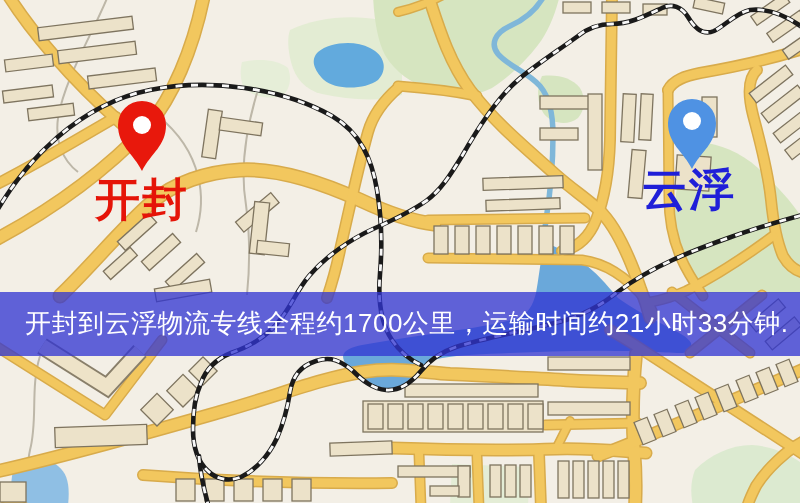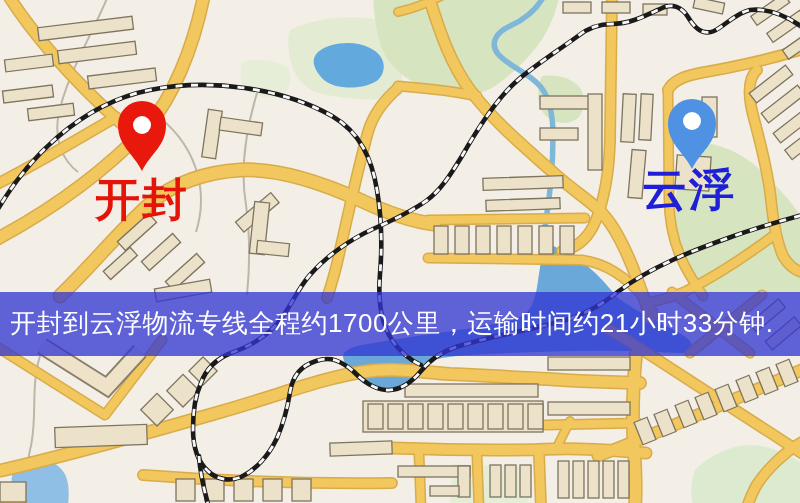--- a/index.html
+++ b/index.html
@@ -5,21 +5,21 @@
   html,body{margin:0;padding:0;background:#ffffff;}
   .stage{position:relative;width:800px;height:503px;overflow:hidden;
          font-family:"Liberation Sans","DejaVu Sans",sans-serif;background:#f3efe6;}
   .stage svg{position:absolute;left:0;top:0;}
   .city-label{position:absolute;font-weight:900;font-size:45px;line-height:1;
               letter-spacing:2px;white-space:nowrap;
               font-family:"Liberation Sans","DejaVu Sans",sans-serif;}
   .origin-label{left:95px;top:177px;}
   .destination-label{left:642px;top:167px;}
   .banner{position:absolute;left:0;top:292px;width:800px;height:64px;
-          display:flex;align-items:center;box-sizing:border-box;padding-left:10px;}
+          display:flex;align-items:center;box-sizing:border-box;padding-left:25px;}
   .banner-text{font-size:26px;line-height:1.15;letter-spacing:0.5px;white-space:nowrap;}
   .road-casing{fill:none;stroke:#d8ab4b;stroke-linecap:round;stroke-linejoin:round;}
   .road-fill{fill:none;stroke:#f2c75e;stroke-linecap:round;stroke-linejoin:round;}
   .bld{fill:#ece2c9;stroke:#7e745f;stroke-width:1.3;}
   .rail-base{fill:none;stroke:#1a1a1a;stroke-width:4.6;stroke-linecap:round;}
   .rail-dash{fill:none;stroke:#f8f8f8;stroke-width:2.8;stroke-dasharray:7 8.5;}
   .gpath{fill:none;stroke:#bdb7a8;stroke-width:2;}
 </style>
 </head>
 <body>

